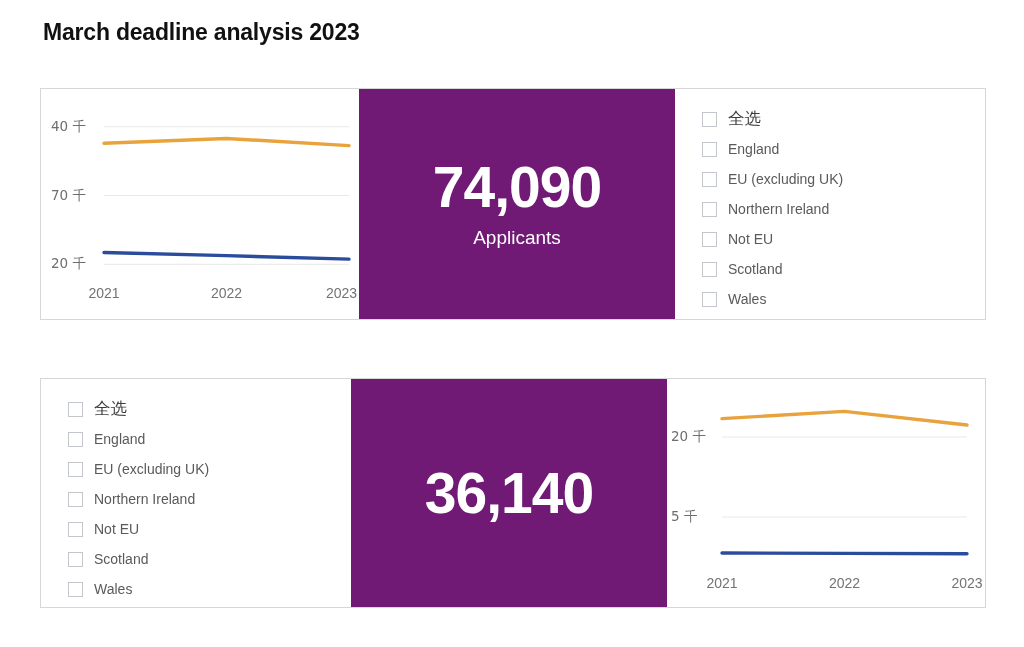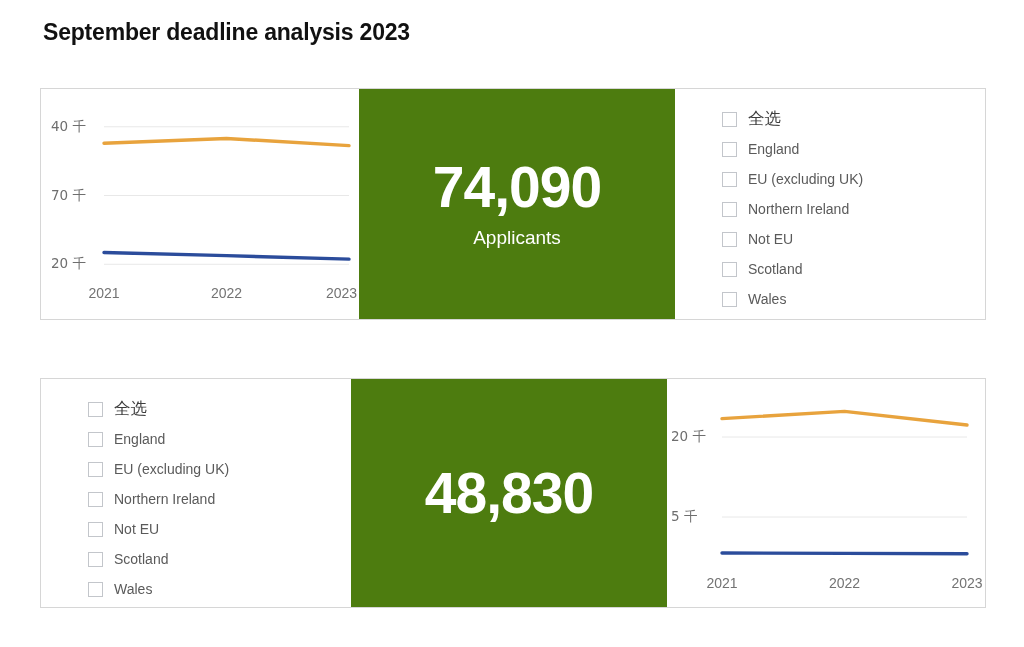--- a/index.html
+++ b/index.html
@@ -44,21 +44,21 @@
   #card-top    { left: 40px; top: 88px;  width: 946px; height: 232px; }
   #card-bottom { left: 40px; top: 378px; width: 946px; height: 230px; }
 
   .panel {
     position: relative;
     height: 100%;
     box-sizing: border-box;
     overflow: hidden;
   }
   .panel-chart  { width: 318px; background: #ffffff; }
-  .panel-kpi    { width: 316px; background: #4d7c0f; }
+  .panel-kpi    { width: 316px; background: #701a75; }
   .panel-legend { width: 310px; background: #ffffff; }
 
   
   .kpi-inner {
     position: absolute;
     left: 0; right: 0;
     top: 50%;
     transform: translateY(-50%);
     text-align: center;
   }
@@ -81,21 +81,20 @@
     position: absolute;
     left: 27px;
     top: 15px;
     right: 8px;
   }
   .legend-item {
     display: flex;
     align-items: center;
     height: 30px;
     cursor: pointer;
-    margin-left: 20px;
   }
   .legend-box {
     width: 15px;
     height: 15px;
     box-sizing: border-box;
     border: 1px solid #c3c6cb;
     background: #ffffff;
     flex: 0 0 auto;
     margin-right: 11px;
   }
@@ -137,21 +136,21 @@
   .axis-text.xtick {
     font-size: 14px;
     color: #737373;
   }
 </style>
 </head>
 <body>
 
 <div class="page">
 
-  <div class="page-title">September deadline analysis 2023</div>
+  <div class="page-title">March deadline analysis 2023</div>
 
   <div class="card" id="card-top">
 
     <div class="panel panel-chart">
       <div class="chart-area" id="top-chart-area">
           <svg class="chart-svg" viewBox="0 0 318 230" preserveAspectRatio="none">
             <line x1="63" x2="308" y1="175.25" y2="175.25" stroke="#e8e8e8" stroke-width="1"></line>
             <line x1="63" x2="308" y1="106.5" y2="106.5" stroke="#e8e8e8" stroke-width="1"></line>
             <line x1="63" x2="308" y1="37.75000000000001" y2="37.75000000000001" stroke="#e8e8e8" stroke-width="1"></line>
             <polyline points="63,54.25 185.5,49.4375 308,56.65624999999999" fill="none" stroke="#e8a33d" stroke-width="3.4" stroke-linecap="round" stroke-linejoin="round"></polyline>
@@ -238,21 +237,21 @@
           </div>
           <div class="legend-item">
             <span class="legend-box"></span>
             <span class="legend-label">Wales</span>
           </div>
         </div>
     </div>
 
     <div class="panel panel-kpi">
       <div class="kpi-inner">
-        <div class="kpi-value">48,830</div>
+        <div class="kpi-value">36,140</div>
       </div>
     </div>
 
     <div class="panel panel-chart">
       <div class="chart-area" id="bottom-chart-area">
           <svg class="chart-svg" viewBox="0 0 318 228" preserveAspectRatio="none">
             <line x1="55" x2="300" y1="138" y2="138" stroke="#e8e8e8" stroke-width="1"></line>
             <line x1="55" x2="300" y1="58" y2="58" stroke="#e8e8e8" stroke-width="1"></line>
             <polyline points="55,39.6 177.5,32.400000000000006 300,46" fill="none" stroke="#e8a33d" stroke-width="3.4" stroke-linecap="round" stroke-linejoin="round"></polyline>
             <polyline points="55,174 177.5,174.4 300,174.79999999999998" fill="none" stroke="#2b4c9b" stroke-width="3.4" stroke-linecap="round" stroke-linejoin="round"></polyline>

